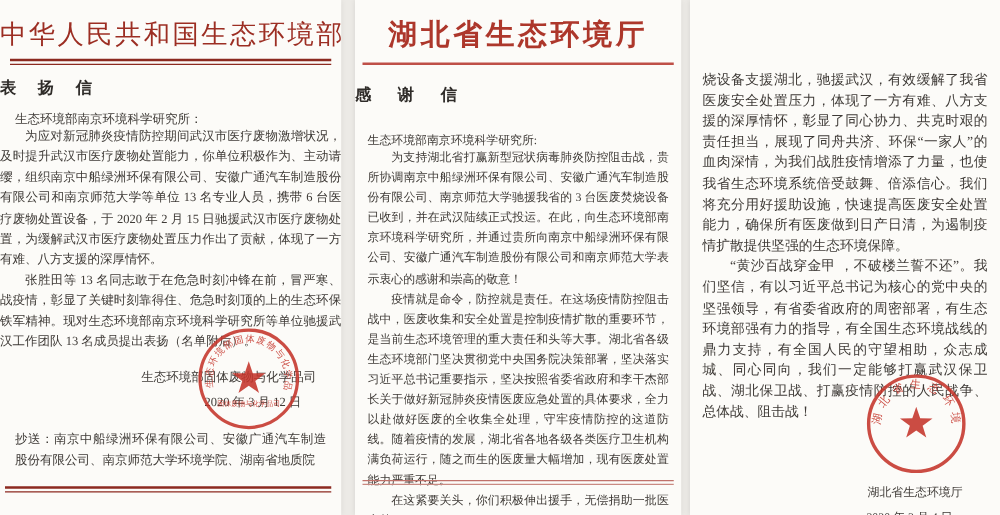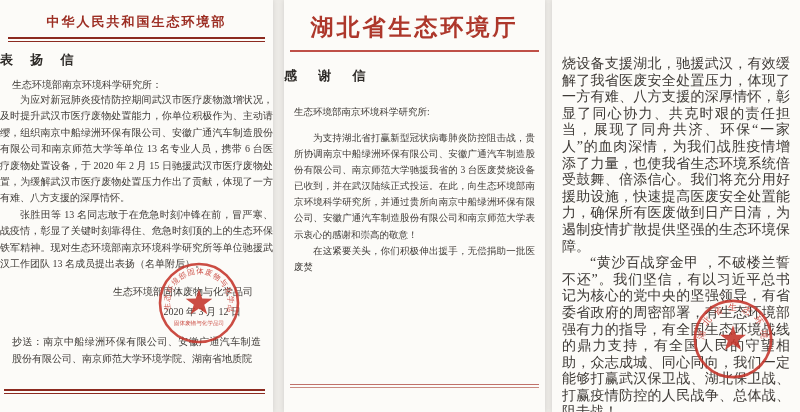--- a/index.html
+++ b/index.html
@@ -8,45 +8,45 @@
     background:#eceae6;
     font-family:"Liberation Serif","DejaVu Serif",serif;
     color:#3e3a36;
   }
   .page{position:absolute;top:0;height:412px;background:#fcfbf8;box-shadow:0 0 5px rgba(0,0,0,.10);}
   #page1{left:0;width:273px;}
   #page2{left:284px;width:261px;}
   #page3{left:552px;width:248px;}
 
   
-  .org1{margin-top:13px;text-align:center;color:#9c2e23;font-weight:bold;
-        font-size:13px;letter-spacing:2px;white-space:nowrap;}
+  .org1{margin-top:13px;text-align:center;color:#9c2e23;font-weight:normal;
+        font-size:21px;letter-spacing:2px;white-space:nowrap;}
   .rule-double{margin:6px 8px 0;height:2px;border-top:2px solid #8c2a20;border-bottom:1px solid #8c2a20;}
   .h-letter{text-align:left;font-weight:bold;font-size:13px;letter-spacing:7px;margin-top:9px;color:#2f2c29;}
   .recipient1{font-size:10px;margin:9px 12px 0;}
   .body1 p{font-size:10px;line-height:16.4px;margin:0 0;text-align:justify;text-indent:2em;}
   .sign1{text-align:right;font-size:10px;margin:13px 20px 0;position:relative;z-index:2;}
   .date1{text-align:right;font-size:10px;margin:6px 32px 0;position:relative;z-index:2;}
   .cc1{font-size:10px;line-height:16.4px;margin:15px 12px 0;text-align:justify;}
   .rule-bottom1{position:absolute;left:4px;right:8px;bottom:18px;height:2px;
                 border-top:2px solid #8c2a20;border-bottom:1px solid #8c2a20;}
 
   
   .org2{margin-top:12px;text-align:center;color:#ad372b;font-weight:bold;
         font-size:23px;letter-spacing:3px;white-space:nowrap;}
   .rule-single{margin:7px 6px 0;border-top:2px solid #bf5048;}
   .h-letter2{text-align:left;font-weight:bold;font-size:13px;letter-spacing:9px;margin-top:15px;color:#2f2c29;}
-  .recipient2{font-size:9.5px;margin:21px 10px 11px;}
+  .recipient2{font-size:9.5px;margin:21px 10px 0;}
   .body2 p{font-size:9.5px;line-height:16.1px;margin:0 10px;text-align:justify;text-indent:2em;}
   .rule-footer{position:absolute;left:6px;right:6px;bottom:24px;height:2px;
                border-top:1px solid #c0716a;border-bottom:1px solid #c98a82;}
 
   
   .body3{margin-top:56px;}
-  .body3 p{font-size:14px;line-height:16.6px;margin:0 10px;text-align:justify;text-indent:2em;}
+  .body3 p{font-size:11px;line-height:16.6px;margin:0 10px;text-align:justify;text-indent:2em;}
   .body3 p.cont{text-indent:0;}
   .sign3{text-align:right;font-size:9.5px;margin:50px 30px 0;position:relative;z-index:2;}
   .date3{text-align:right;font-size:9.5px;margin:7px 38px 0;position:relative;z-index:2;}
 
   
   .seal{position:absolute;z-index:3;opacity:.88;pointer-events:none;}
   #seal1{left:156px;top:260px;width:86px;height:86px;}
   #seal3{left:139px;top:297px;width:84px;height:84px;}
 </style>
 </head>
@@ -79,20 +79,21 @@
   </svg>
 </div>
 
 <div class="page" id="page2">
   <div class="org2">湖北省生态环境厅</div>
   <div class="rule-single"></div>
   <div class="h-letter2">感 谢 信</div>
   <div class="recipient2">生态环境部南京环境科学研究所:</div>
   <div class="body2">
     <p>为支持湖北省打赢新型冠状病毒肺炎防控阻击战，贵所协调南京中船绿洲环保有限公司、安徽广通汽车制造股份有限公司、南京师范大学驰援我省的 3 台医废焚烧设备已收到，并在武汉陆续正式投运。在此，向生态环境部南京环境科学研究所，并通过贵所向南京中船绿洲环保有限公司、安徽广通汽车制造股份有限公司和南京师范大学表示衷心的感谢和崇高的敬意！</p>
+    <p>疫情就是命令，防控就是责任。在这场疫情防控阻击战中，医废收集和安全处置是控制疫情扩散的重要环节，是当前生态环境管理的重大责任和头等大事。湖北省各级生态环境部门坚决贯彻党中央国务院决策部署，坚决落实习近平总书记重要指示，坚决按照省委省政府和李干杰部长关于做好新冠肺炎疫情医废应急处置的具体要求，全力以赴做好医废的全收集全处理，守牢疫情防控的这道防线。随着疫情的发展，湖北省各地各级各类医疗卫生机构满负荷运行，随之而生的医废量大幅增加，现有医废处置能力严重不足。</p>
     <p>在这紧要关头，你们积极伸出援手，无偿捐助一批医废焚</p>
   </div>
   <div class="rule-footer"></div>
 </div>
 
 <div class="page" id="page3">
   <div class="body3">
     <p class="cont">烧设备支援湖北，驰援武汉，有效缓解了我省医废安全处置压力，体现了一方有难、八方支援的深厚情怀，彰显了同心协力、共克时艰的责任担当，展现了同舟共济、环保“一家人”的血肉深情，为我们战胜疫情增添了力量，也使我省生态环境系统倍受鼓舞、倍添信心。我们将充分用好援助设施，快速提高医废安全处置能力，确保所有医废做到日产日清，为遏制疫情扩散提供坚强的生态环境保障。</p>
     <p>“黄沙百战穿金甲 ，不破楼兰誓不还”。我们坚信，有以习近平总书记为核心的党中央的坚强领导，有省委省政府的周密部署，有生态环境部强有力的指导，有全国生态环境战线的鼎力支持，有全国人民的守望相助，众志成城、同心同向，我们一定能够打赢武汉保卫战、湖北保卫战、打赢疫情防控的人民战争、总体战、阻击战！</p>
   </div>

